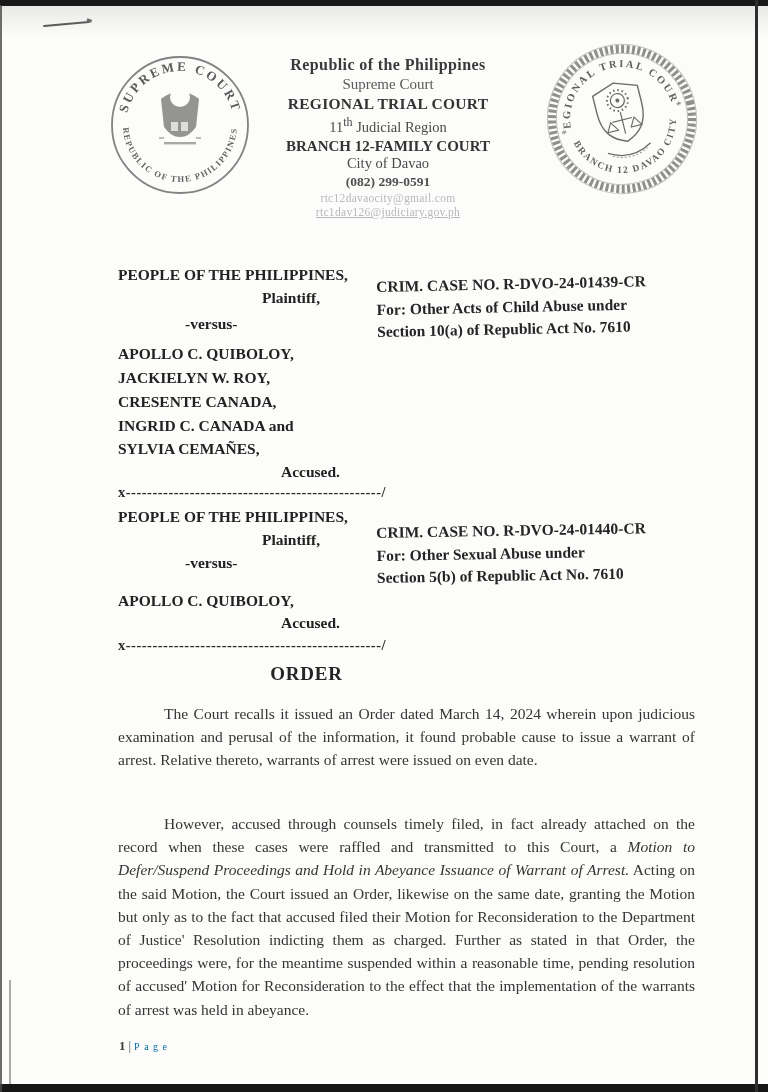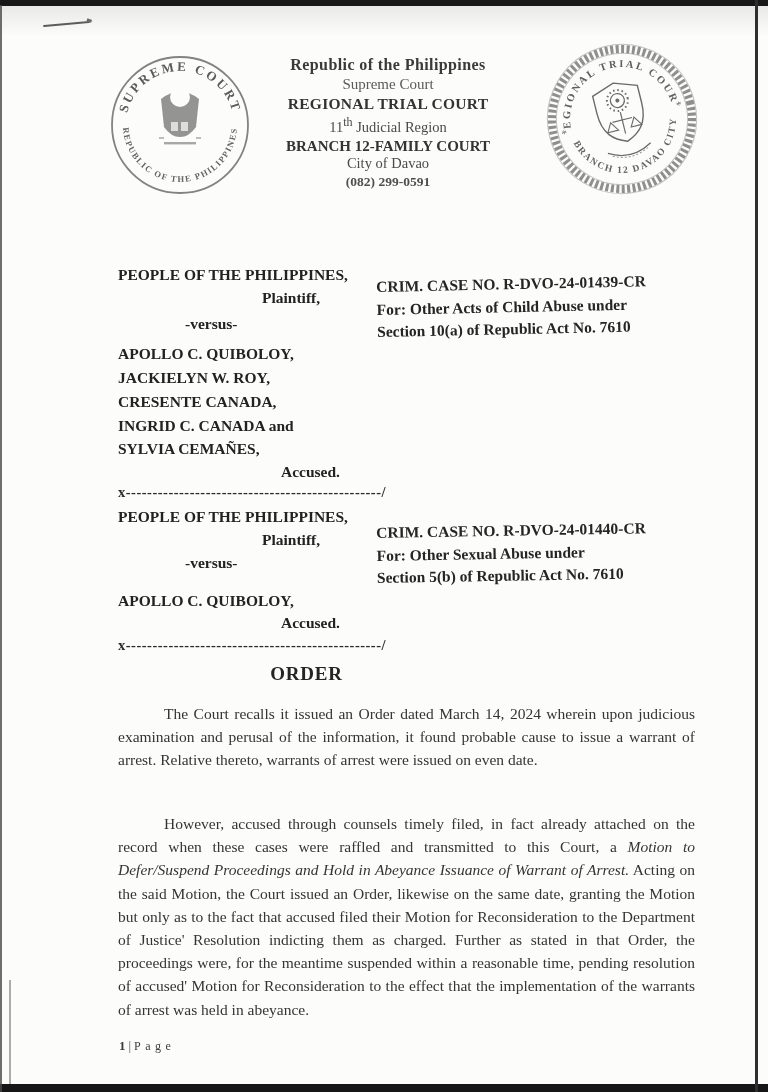--- a/index.html
+++ b/index.html
@@ -45,21 +45,21 @@
   .cap-right{left:376px;width:330px;font-weight:bold;color:#252525;font-size:15.5px;line-height:22.6px;transform:rotate(-1.2deg);transform-origin:left top;}
   .cap-right .ln{white-space:nowrap;}
 
   .order-title{left:0;width:613px;text-align:center;font-weight:bold;font-size:19px;letter-spacing:.8px;color:#242424;}
   .body-par{left:118px;width:577px;text-align:justify;font-size:15.5px;line-height:23.2px;color:#343434;text-indent:46px;}
   .body-par .it{font-style:italic;}
 
   .footer{left:119px;top:1038px;font-size:13px;color:#3c3c3c;}
   .footer .num{font-weight:bold;}
   .footer .sep{margin:0 3px;color:#555;}
-  .footer .word{letter-spacing:4.5px;font-size:12px;color:#404040;}
+  .footer .word{letter-spacing:4.5px;font-size:10px;color:#0369a1;}
 </style>
 </head>
 <body>
 
 <div class="page">
 
   <div class="abs edge-top"></div>
   <div class="abs edge-top-shade"></div>
   <div class="abs edge-bottom"></div>
   <div class="abs edge-right"></div>
@@ -91,20 +91,22 @@
   </svg>
 
   <div class="abs hdr-center">
     <div class="hdr-republic">Republic of the Philippines</div>
     <div class="hdr-supreme">Supreme Court</div>
     <div class="hdr-rtc">REGIONAL TRIAL COURT</div>
     <div class="hdr-region"><span>11</span><sup>th</sup><span> Judicial Region</span></div>
     <div class="hdr-branch">BRANCH 12-FAMILY COURT</div>
     <div class="hdr-city">City of Davao</div>
     <div class="hdr-phone">(082) 299-0591</div>
+    <div class="hdr-email">rtc12davaocity@gmail.com</div>
+    <div class="hdr-email u">rtc1dav126@judiciary.gov.ph</div>
   </div>
 
   <svg class="abs seal" style="left:542px;top:40px;" width="160" height="158" viewBox="0 0 160 158">
     <g transform="rotate(-14 80 79)">
       <circle cx="80" cy="79" r="70" fill="none" stroke="#5d5d5d" stroke-width="8" stroke-dasharray="3 2.4" opacity=".75"></circle>
       <circle cx="80" cy="79" r="74.5" fill="none" stroke="#7d7d7d" stroke-width="1" opacity=".5"></circle>
       <circle cx="80" cy="79" r="65.5" fill="none" stroke="#7d7d7d" stroke-width="1" opacity=".5"></circle>
       <defs>
         <path id="rsTop" d="M 28,79 A 52,52 0 0 1 132,79"></path>
         <path id="rsBottom" d="M 26,79 A 54,54 0 0 0 134,79"></path>

